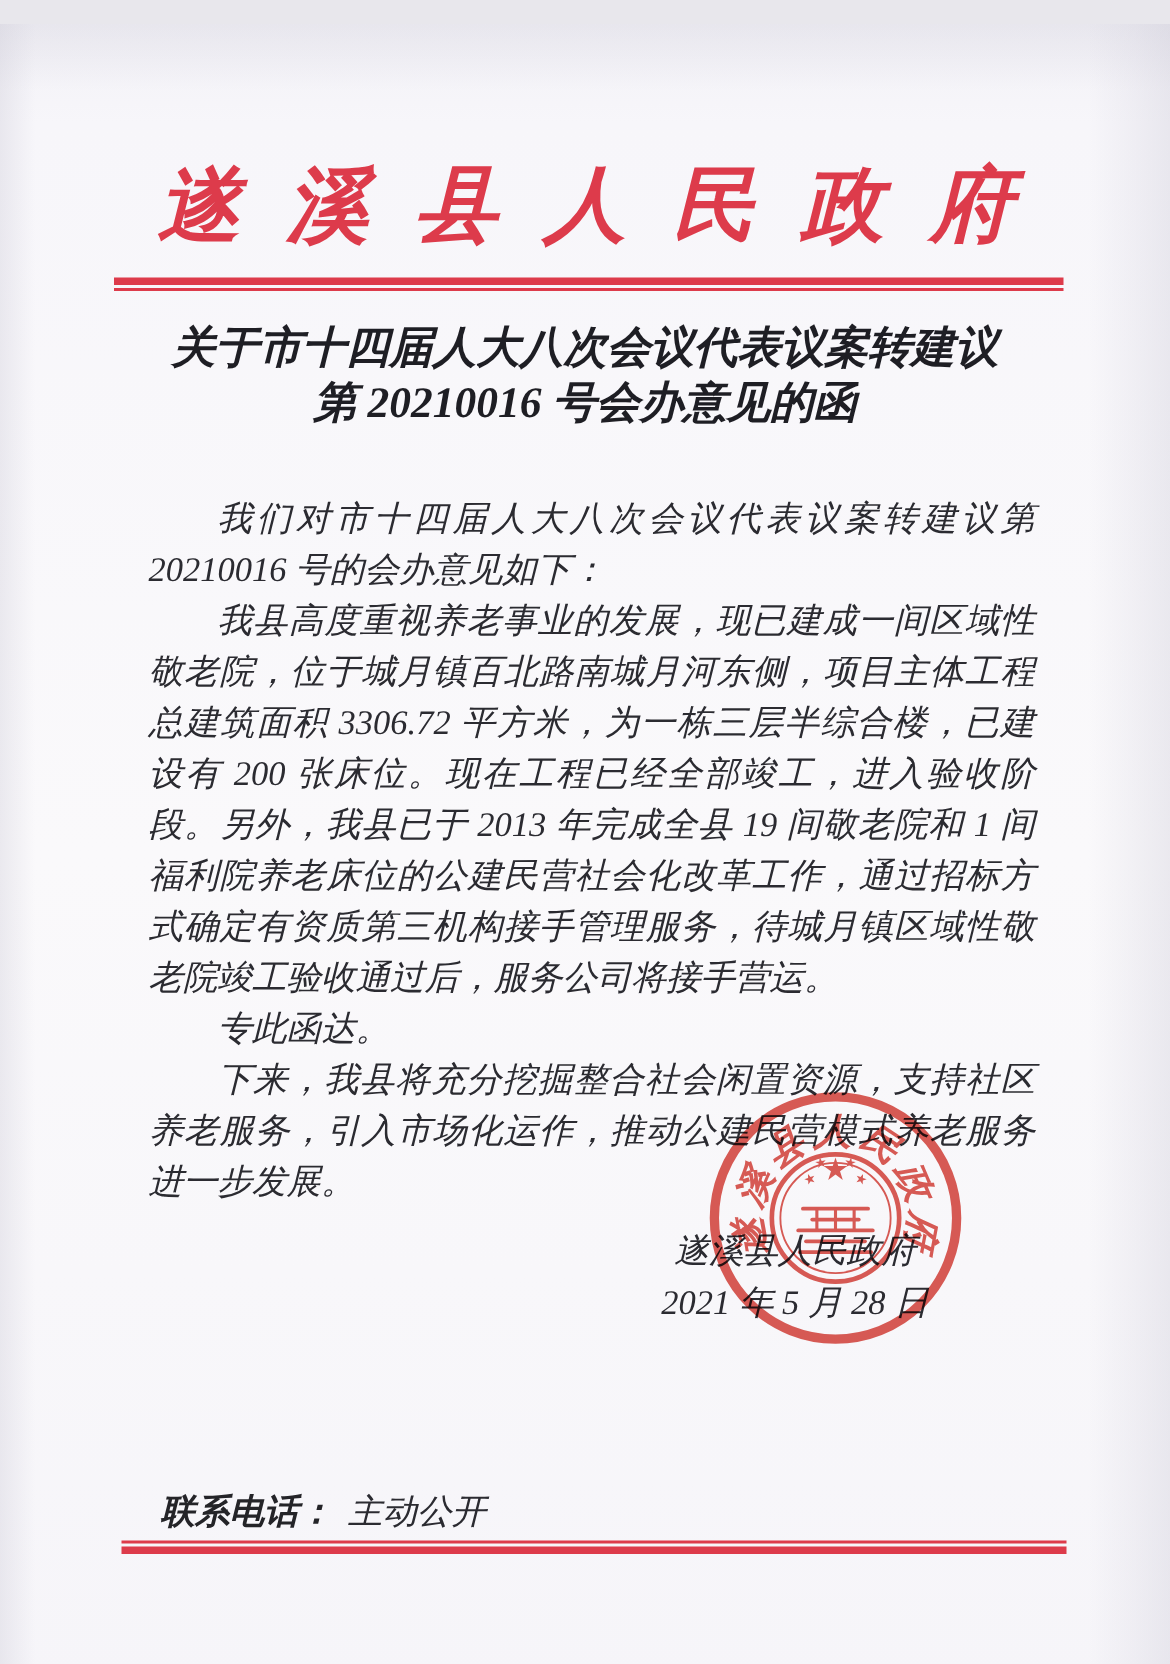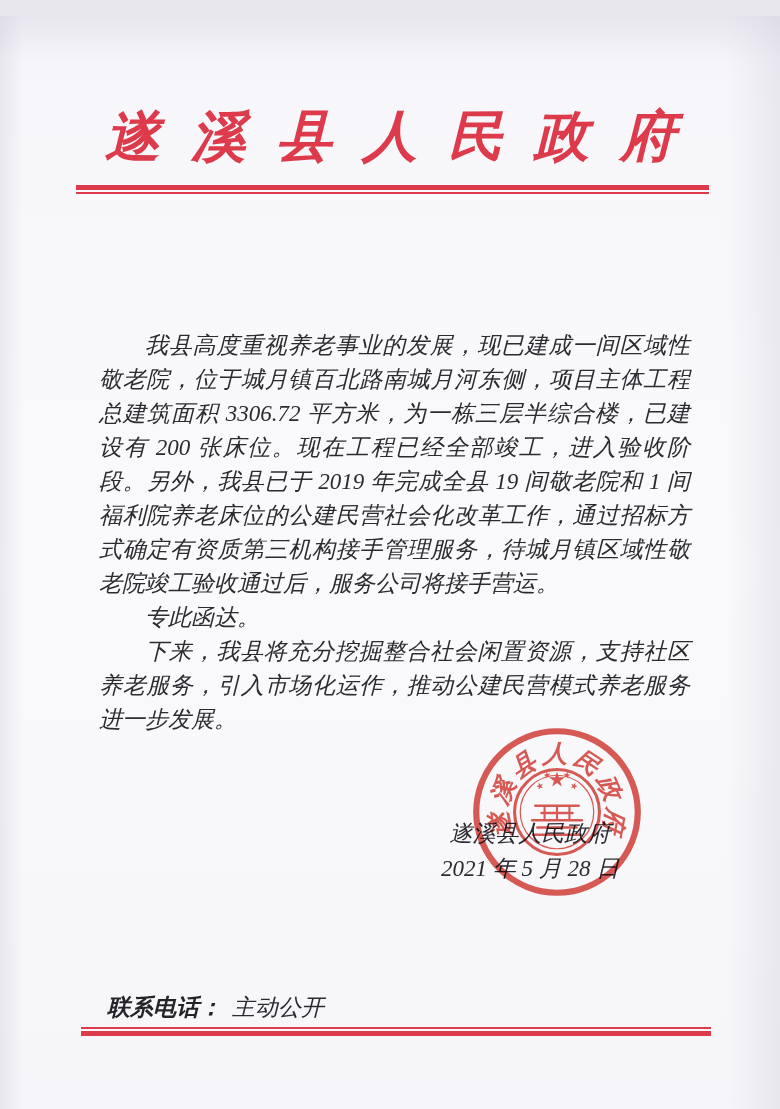--- a/index.html
+++ b/index.html
@@ -98,23 +98,28 @@
 
   <header class="letterhead">
     <span class="ls-fix">遂溪县人民政府</span>
   </header>
 
   <div class="rule rule-top">
     <div class="rule-thick"></div>
     <div class="rule-thin"></div>
   </div>
 
+  <h1 class="doc-title">
+    <span class="title-line">关于市十四届人大八次会议代表议案转建议</span>
+    <span class="title-line">第 20210016 号会办意见的函</span>
+  </h1>
 
   <div class="body-text">
-    <p class="para">我县高度重视养老事业的发展，现已建成一间区域性敬老院，位于城月镇百北路南城月河东侧，项目主体工程总建筑面积 3306.72 平方米，为一栋三层半综合楼，已建设有 200 张床位。现在工程已经全部竣工，进入验收阶段。另外，我县已于 2019 年完成全县 19 间敬老院和 1 间福利院养老床位的公建民营社会化改革工作，通过招标方式确定有资质第三机构接手管理服务，待城月镇区域性敬老院竣工验收通过后，服务公司将接手营运。</p>
+    <p class="para">我们对市十四届人大八次会议代表议案转建议第 20210016 号的会办意见如下：</p>
+    <p class="para">我县高度重视养老事业的发展，现已建成一间区域性敬老院，位于城月镇百北路南城月河东侧，项目主体工程总建筑面积 3306.72 平方米，为一栋三层半综合楼，已建设有 200 张床位。现在工程已经全部竣工，进入验收阶段。另外，我县已于 2013 年完成全县 19 间敬老院和 1 间福利院养老床位的公建民营社会化改革工作，通过招标方式确定有资质第三机构接手管理服务，待城月镇区域性敬老院竣工验收通过后，服务公司将接手营运。</p>
     <p class="para">专此函达。</p>
     <p class="para">下来，我县将充分挖掘整合社会闲置资源，支持社区养老服务，引入市场化运作，推动公建民营模式养老服务进一步发展。</p>
   </div>
 
   <div class="signature">
     <div>遂溪县人民政府</div>
     <div>2021 年 5 月 28 日</div>
   </div>
 
   <div class="seal">

